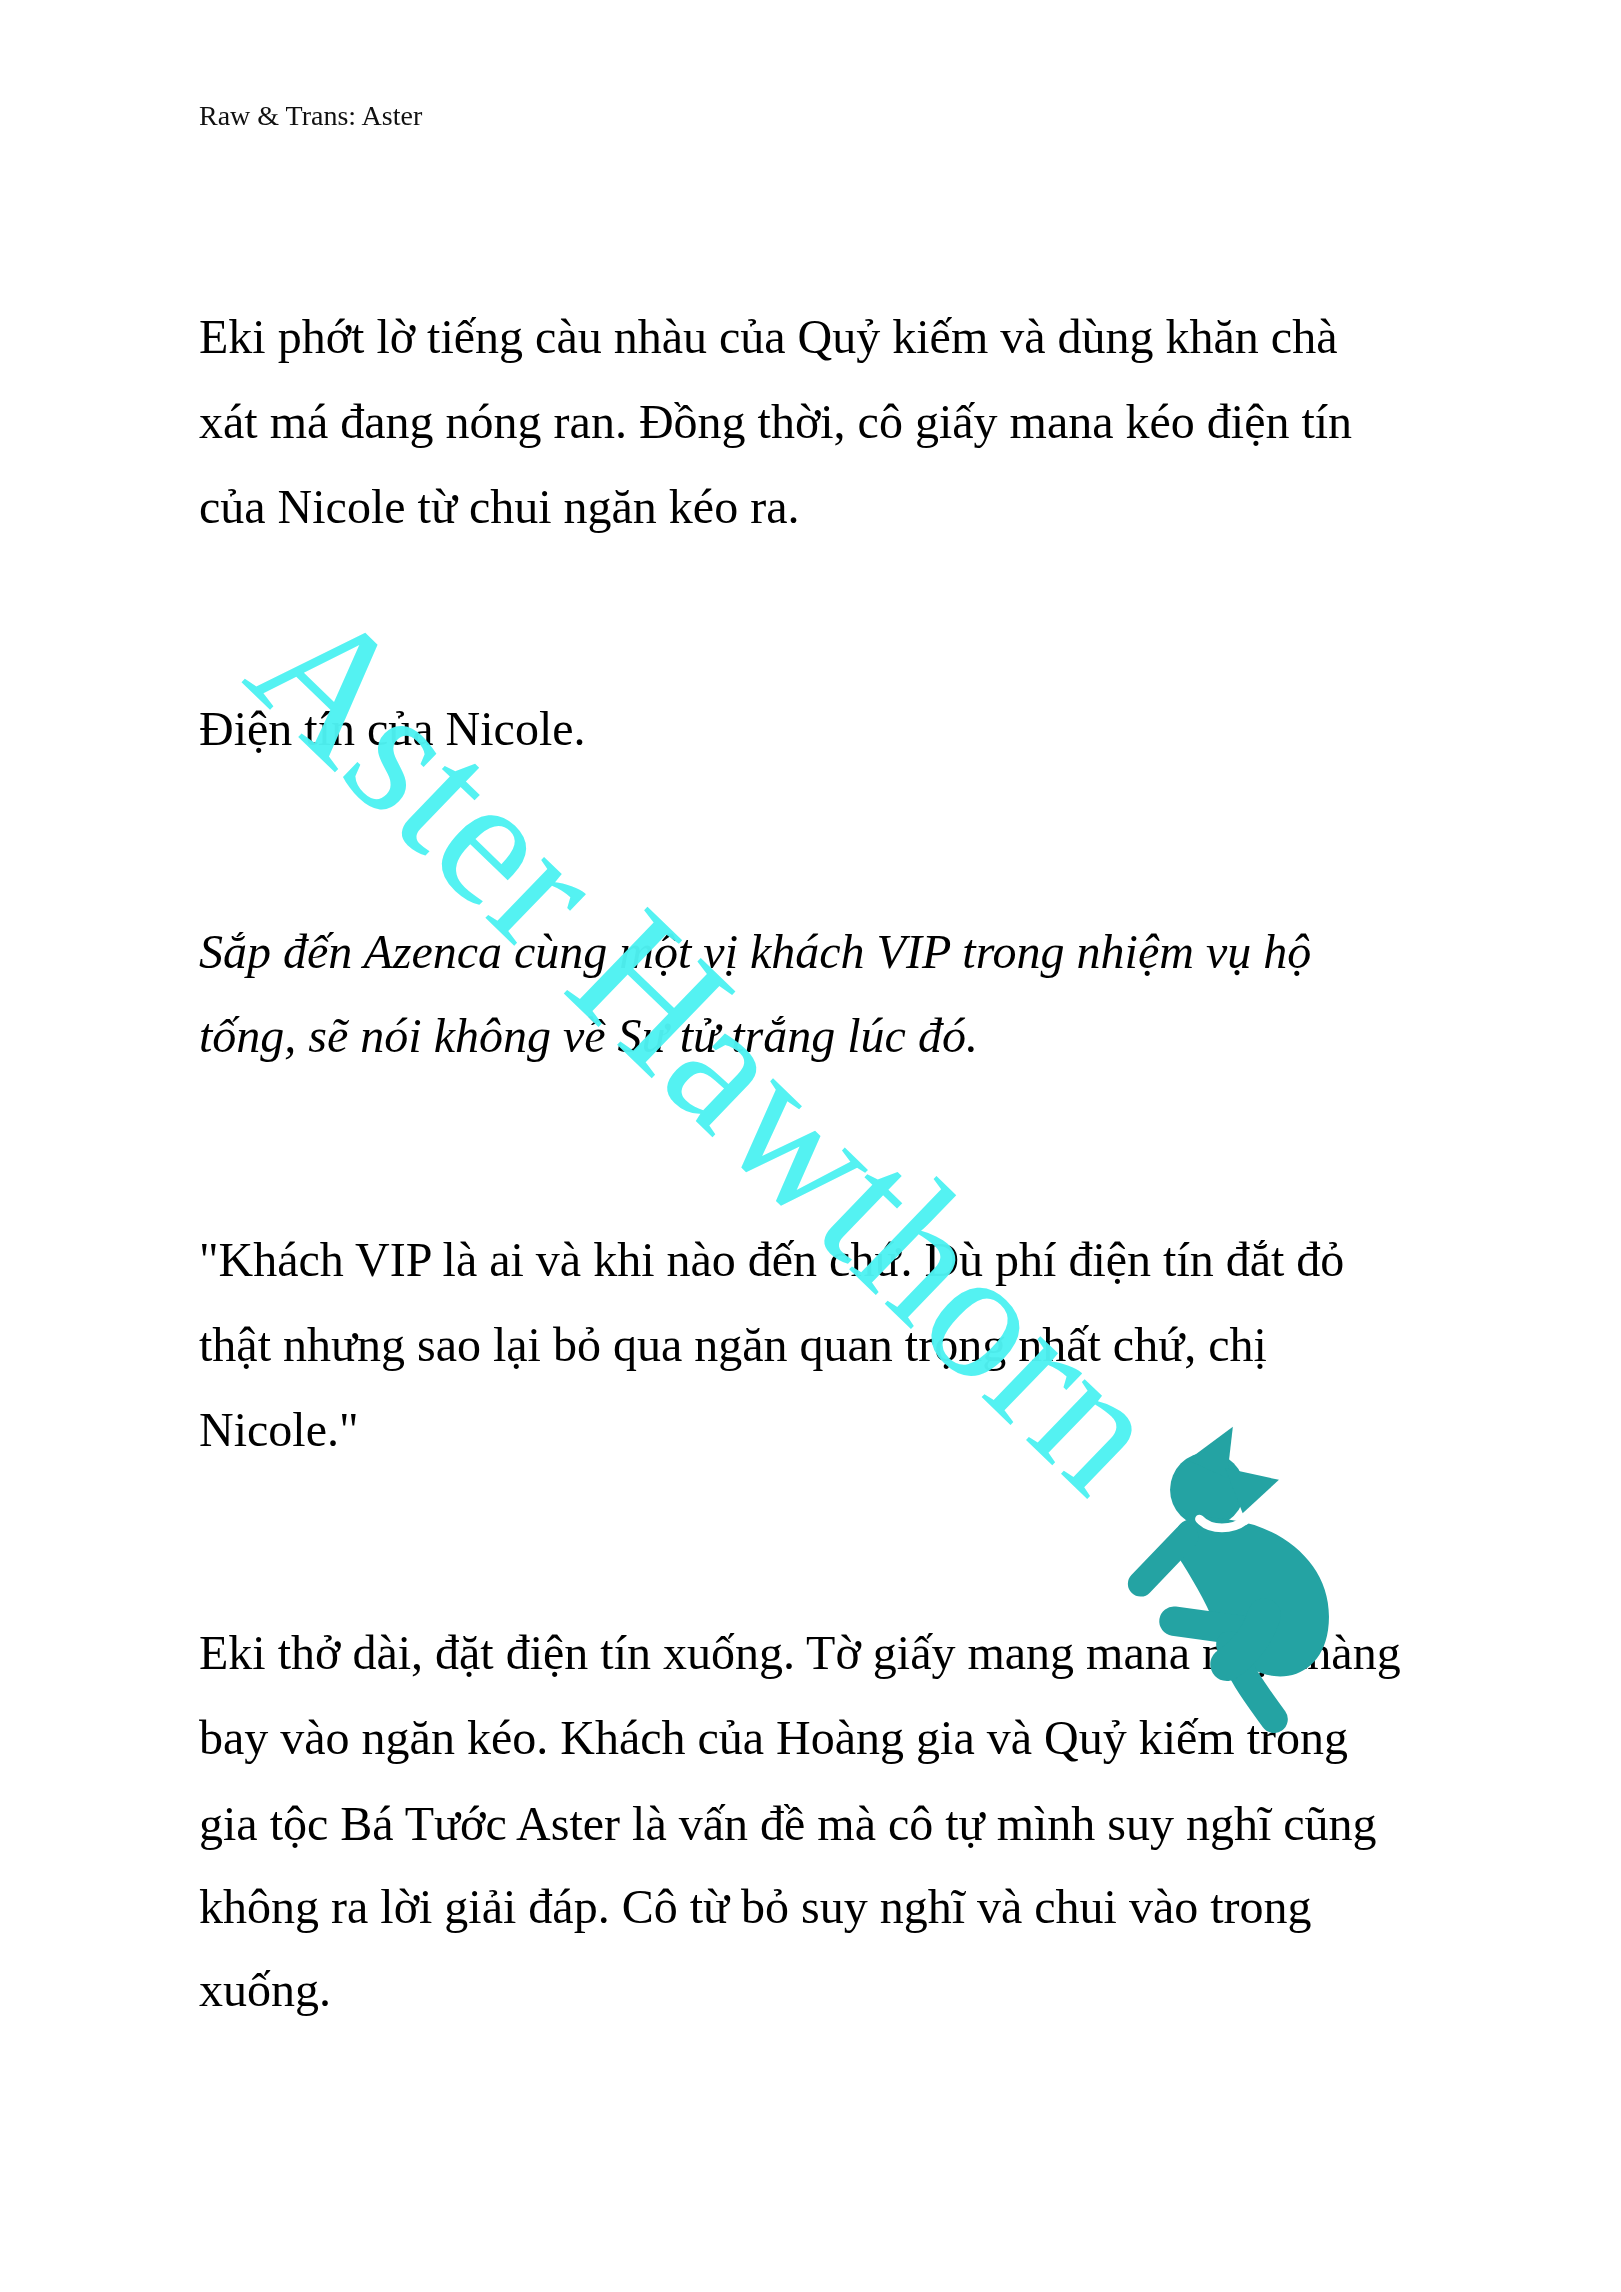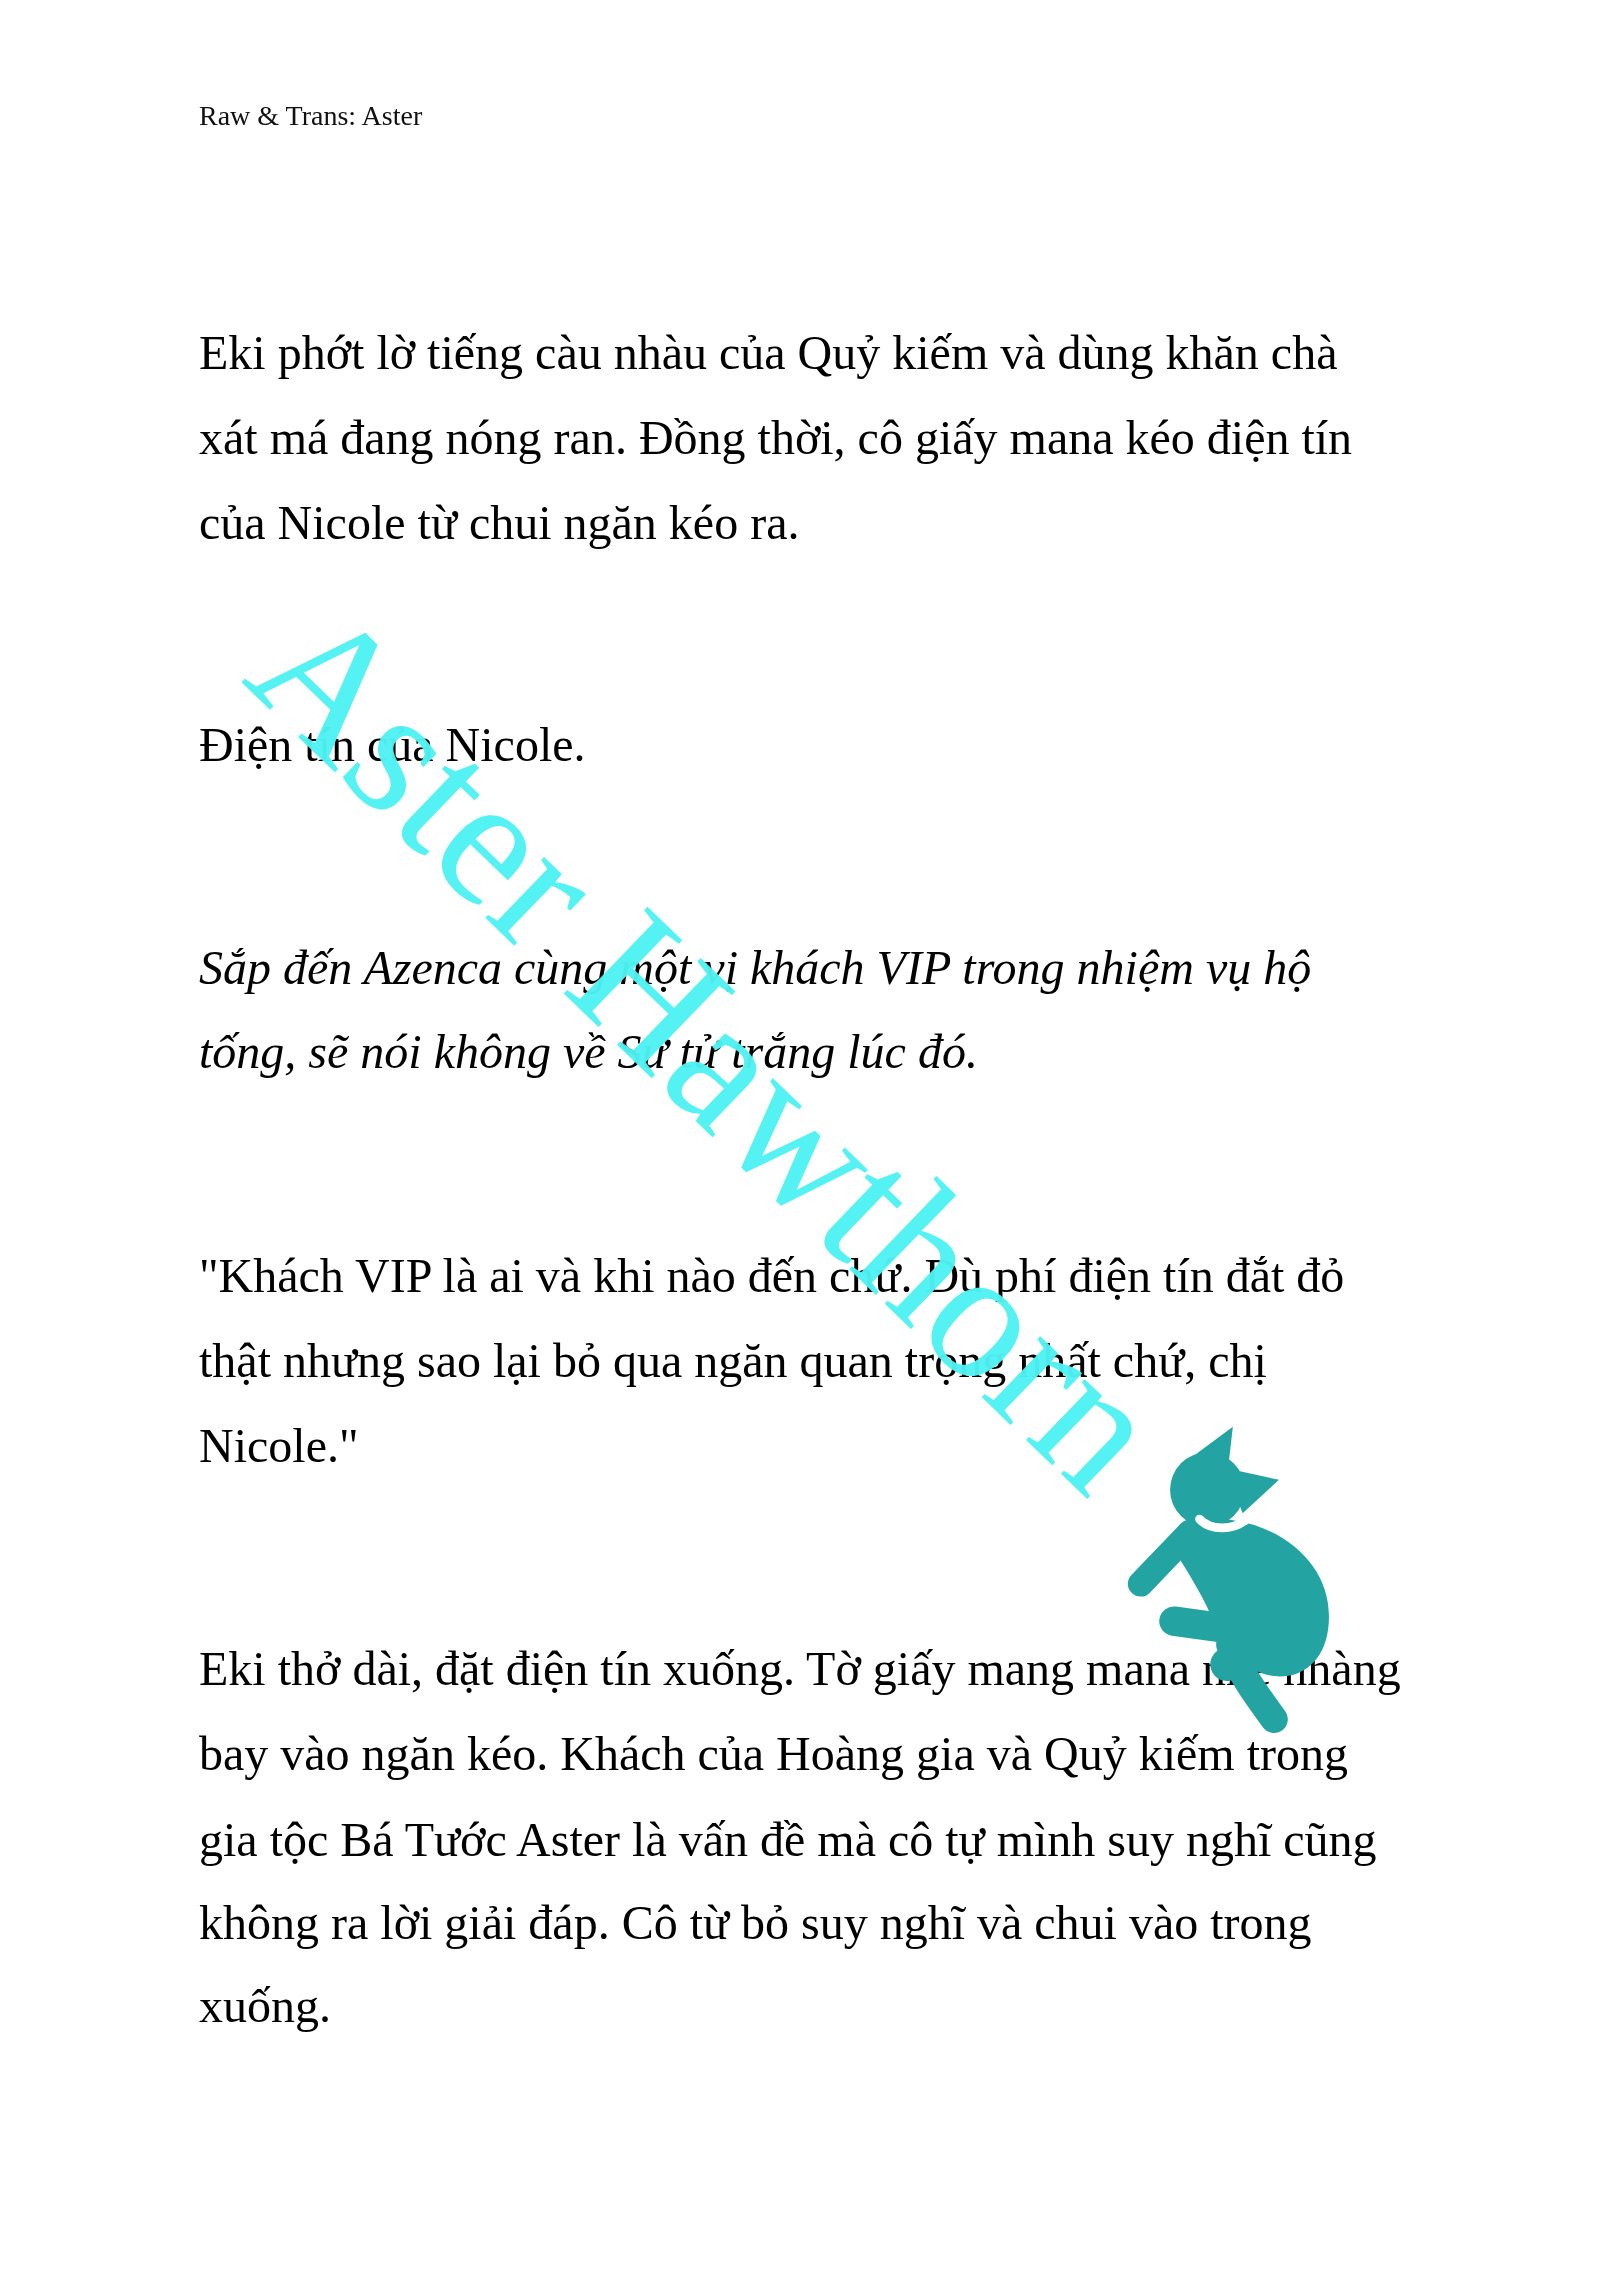--- a/index.html
+++ b/index.html
@@ -25,21 +25,20 @@
       color: #111111;
       white-space: nowrap;
     }
     .line {
       position: absolute;
       left: 199px;
       font-size: 48px;
       line-height: 59px;
       white-space: nowrap;
       color: #000000;
-      margin-top: 16px;
     }
     .line.italic { font-style: italic; }
     .watermark {
       position: absolute;
       left: 245px;
       top: 676px;
       font-family: "Liberation Serif", "DejaVu Serif", serif;
       font-size: 184px;
       line-height: 1;
       color: #4ff2f2;

